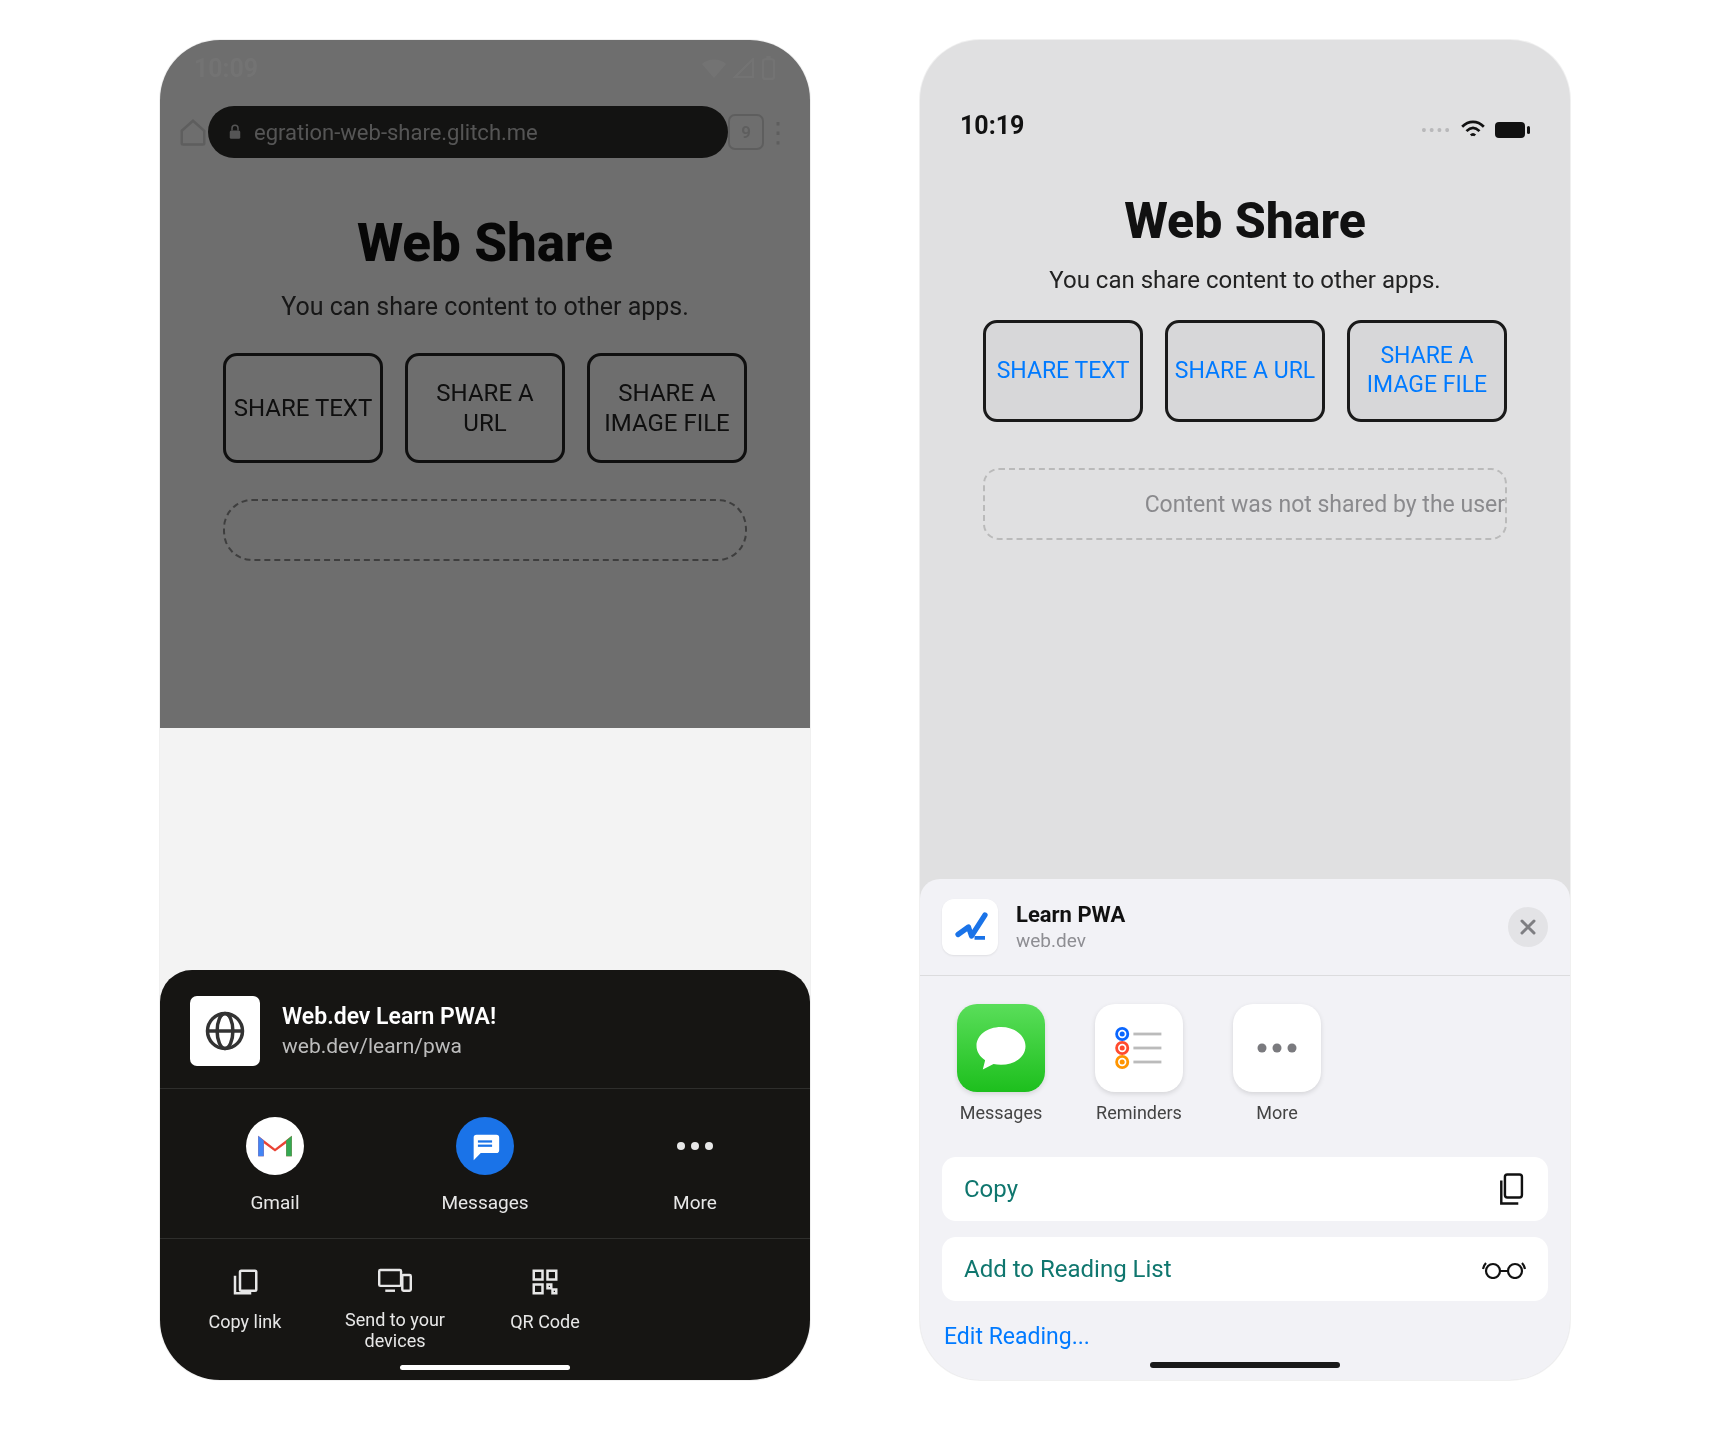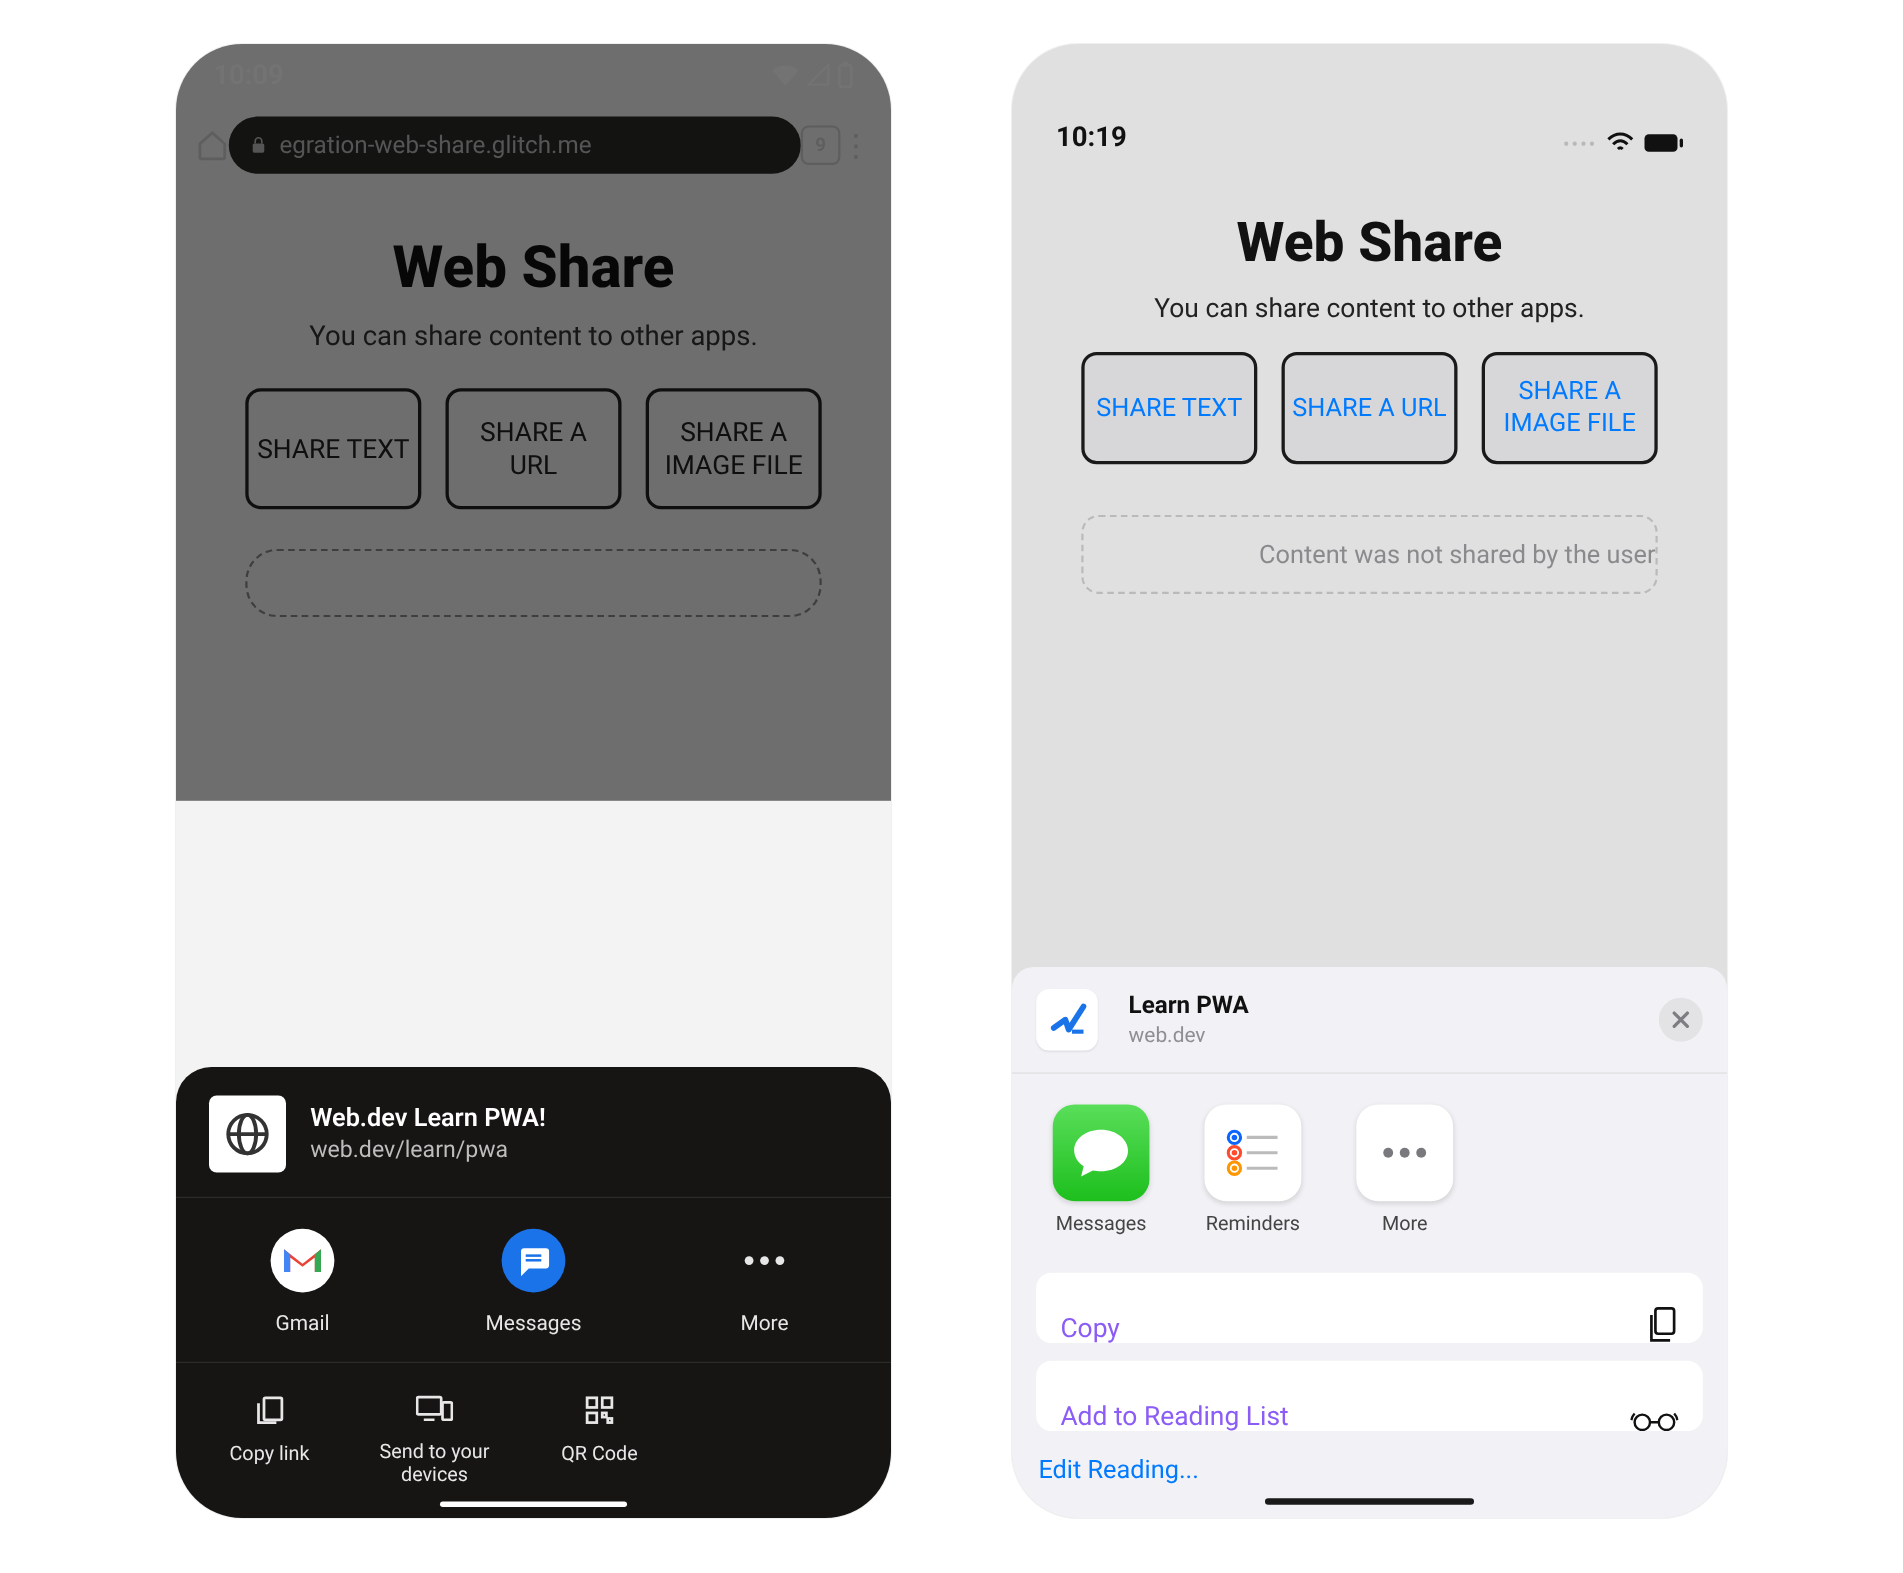--- a/index.html
+++ b/index.html
@@ -51,31 +51,31 @@
   .ios .status .right{display:flex;align-items:center;gap:8px;}
   .ios .dots{letter-spacing:2px;color:#b9b9bb;font-size:16px;font-weight:700;}
   .ios .page{background:var(--ios-bg);text-align:center;padding-bottom:30px;}
   .ios .page h1{margin:0;padding-top:36px;font-size:50px;font-weight:800;color:#111;}
   .ios .page .sub{margin-top:16px;font-size:24px;color:#222;}
   .ios .btnrow{margin-top:26px;display:flex;justify-content:center;gap:22px;}
   .ios .sharebtn{width:160px;height:102px;background:#d7d7d9;border:3px solid #1a1a1a;border-radius:14px;display:flex;align-items:center;justify-content:center;font-size:23px;font-weight:400;color:var(--ios-blue);text-align:center;line-height:1.25;padding:6px;box-sizing:border-box;}
   .ios .result{margin:46px auto 0;width:520px;height:68px;border:2px dashed var(--ios-border);border-radius:16px;display:flex;align-items:center;justify-content:flex-end;color:#8a8a8d;font-size:23px;}
   
   .ios .sheet{position:absolute;bottom:0;left:0;right:0;background:var(--ios-sheet);border-top-left-radius:20px;border-top-right-radius:20px;}
-  .ios .sheet .header{display:flex;align-items:center;gap:28px;padding:20px 22px;border-bottom:1px solid #dcdcde;}
+  .ios .sheet .header{display:flex;align-items:center;gap:18px;padding:20px 22px;border-bottom:1px solid #dcdcde;}
   .ios .sheet .thumb{width:56px;height:56px;background:#fff;border-radius:12px;display:flex;align-items:center;justify-content:center;box-shadow:0 1px 2px rgba(0,0,0,0.08);}
   .ios .sheet .title{font-size:22px;font-weight:700;color:#111;}
   .ios .sheet .subtitle{font-size:19px;color:var(--ios-gray);margin-top:2px;}
   .ios .sheet .close{margin-left:auto;width:40px;height:40px;background:#e3e3e6;border-radius:50%;display:flex;align-items:center;justify-content:center;color:#7e7e82;}
   .ios .apps{display:flex;gap:28px;padding:28px 26px 16px;}
   .ios .iosapp{display:flex;flex-direction:column;align-items:center;gap:10px;width:110px;}
   .ios .iosicon{width:88px;height:88px;border-radius:20px;background:#fff;box-shadow:0 2px 5px rgba(0,0,0,0.12);display:flex;align-items:center;justify-content:center;}
   .ios .iosapp .lbl{font-size:18px;color:#444;}
   .ios .list{padding:18px 22px 0;}
-  .ios .listitem{background:var(--ios-white);border-radius:14px;height:64px;display:flex;align-items:flex-end;justify-content:space-between;padding:0 22px;font-size:24px;color:#8b5cf6;margin-bottom:16px;}
+  .ios .listitem{background:var(--ios-white);border-radius:14px;height:64px;display:flex;align-items:center;justify-content:space-between;padding:0 22px;font-size:24px;color:#0f766e;margin-bottom:16px;}
   .ios .edit{font-size:23px;color:var(--ios-blue);padding:6px 24px 30px;}
   .ios .homebar{position:absolute;bottom:12px;left:50%;transform:translateX(-50%);width:190px;height:6px;background:#1a1a1a;border-radius:3px;}
   svg{display:block;}
 </style>
 </head>
 <body>
 <div id="stage">
 
 <div class="phone android">
   <div class="and-wrap">

